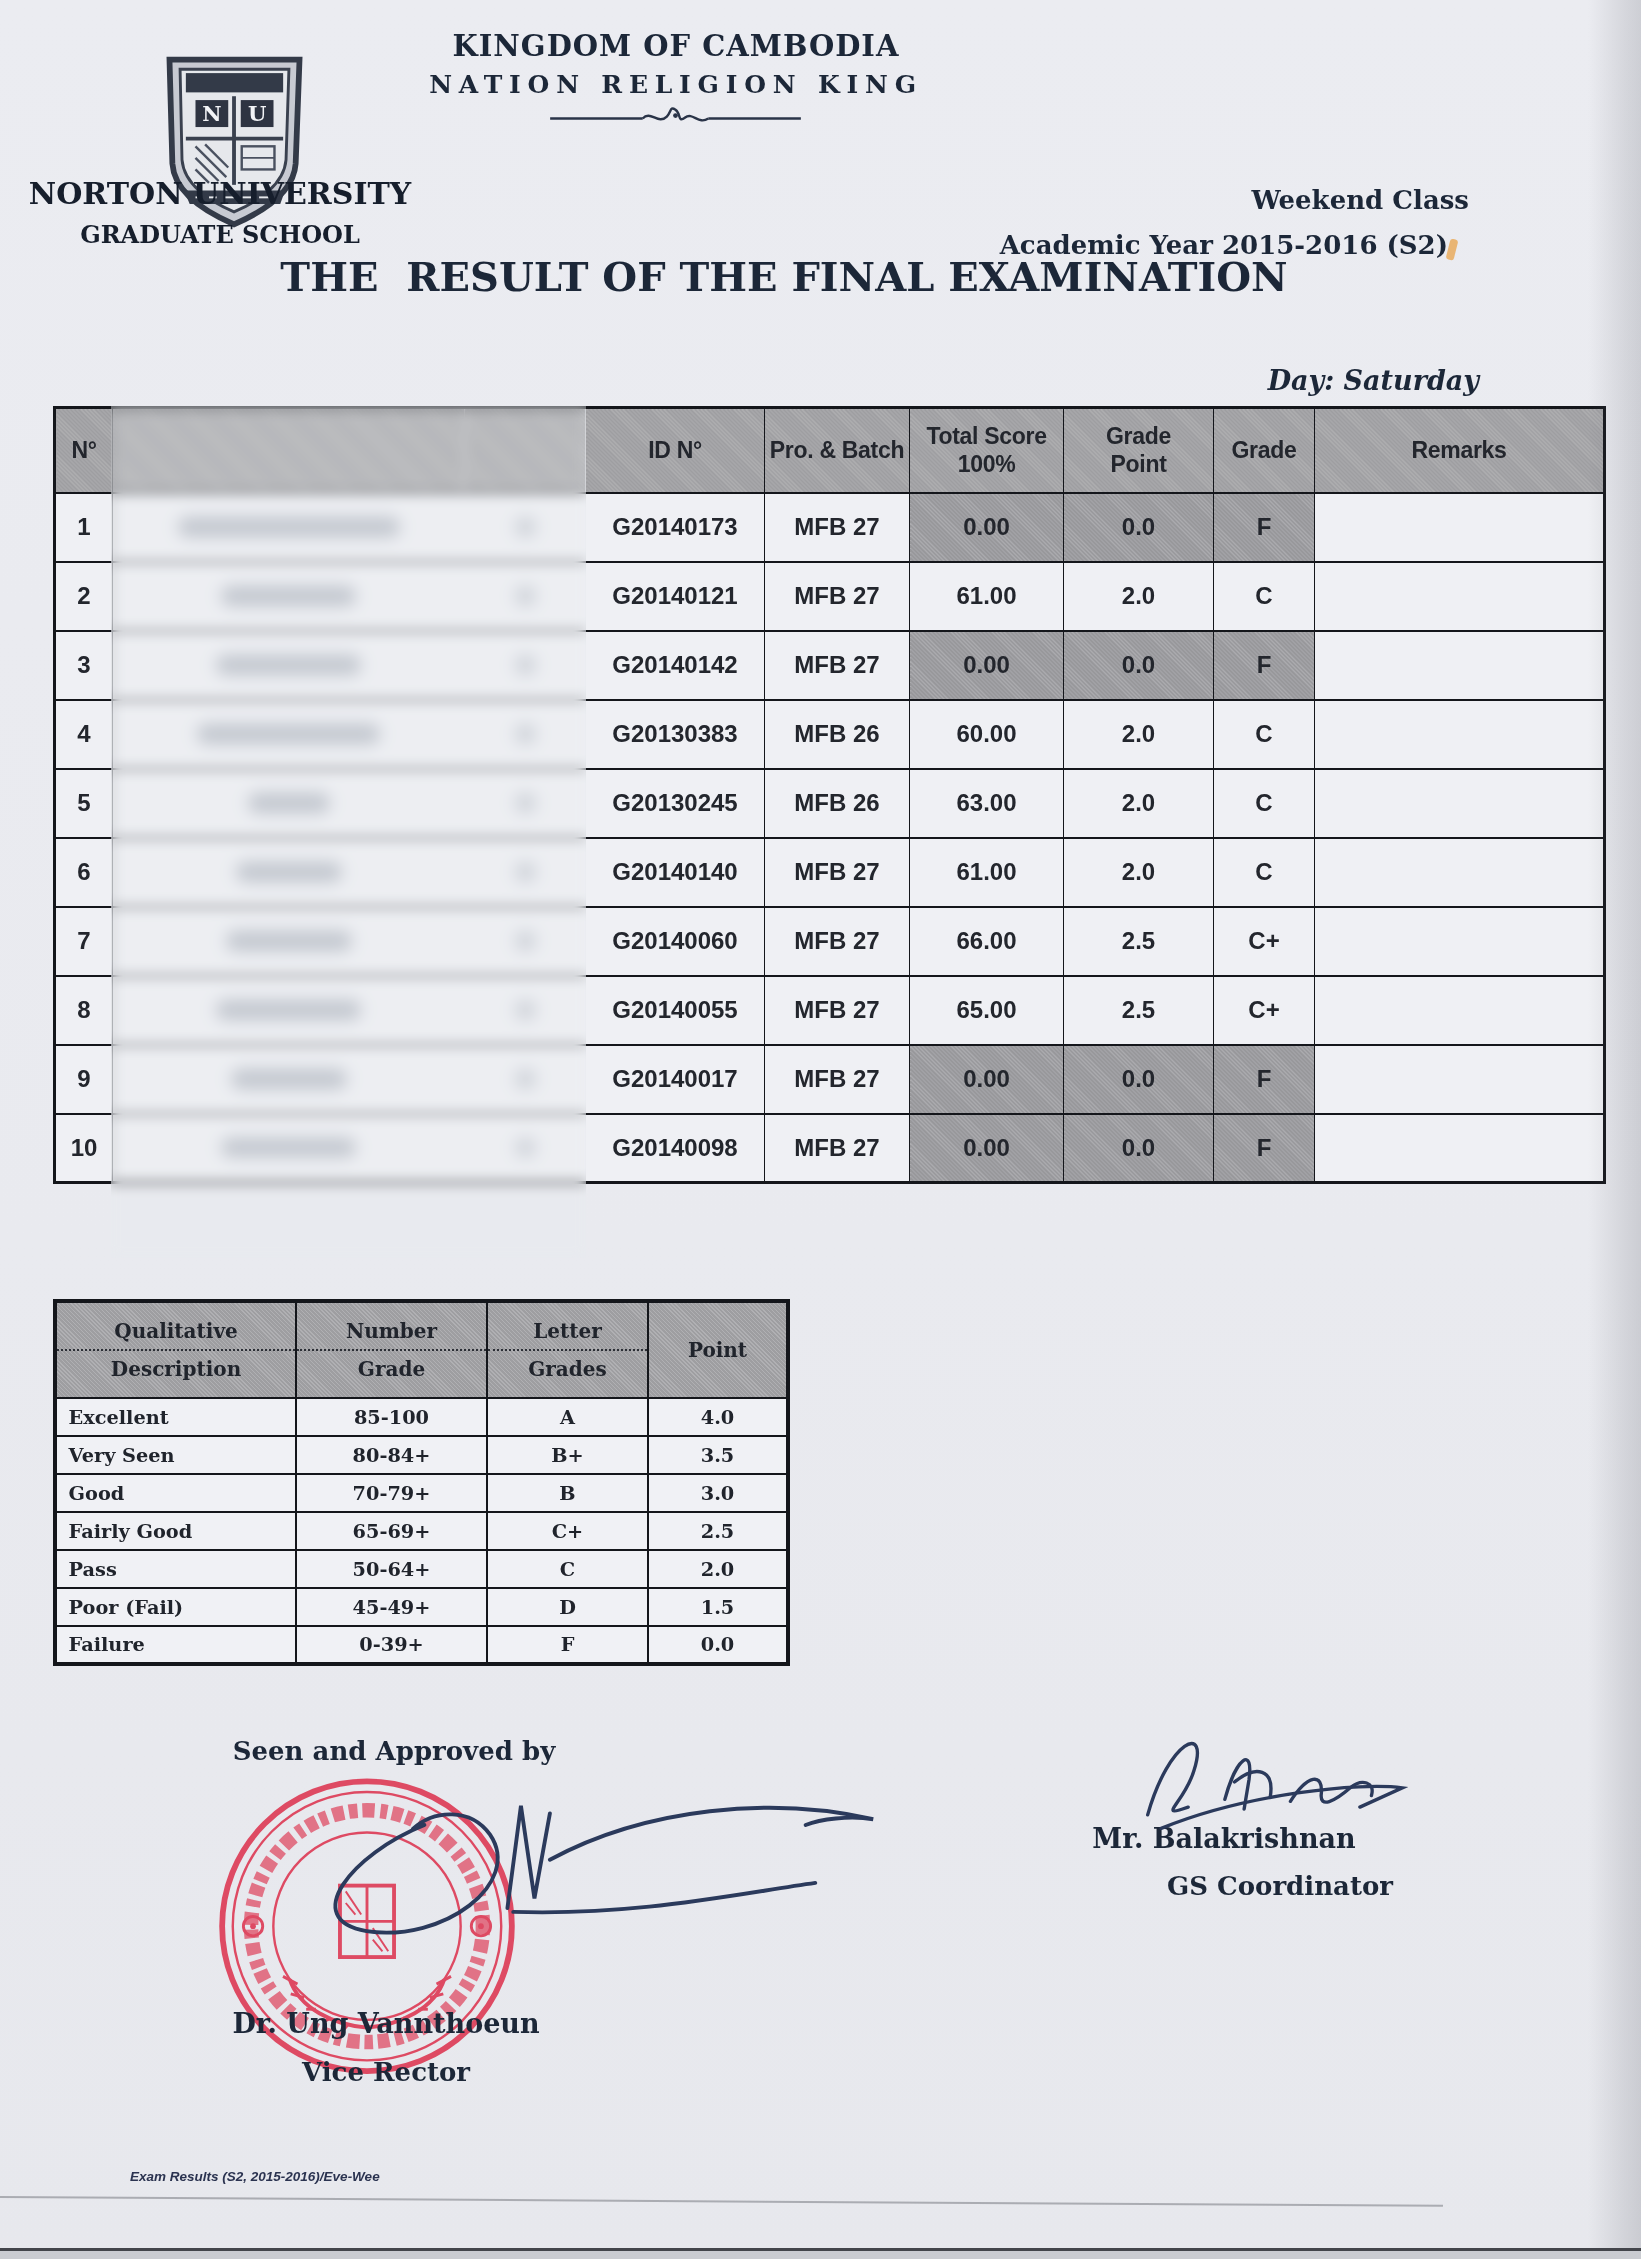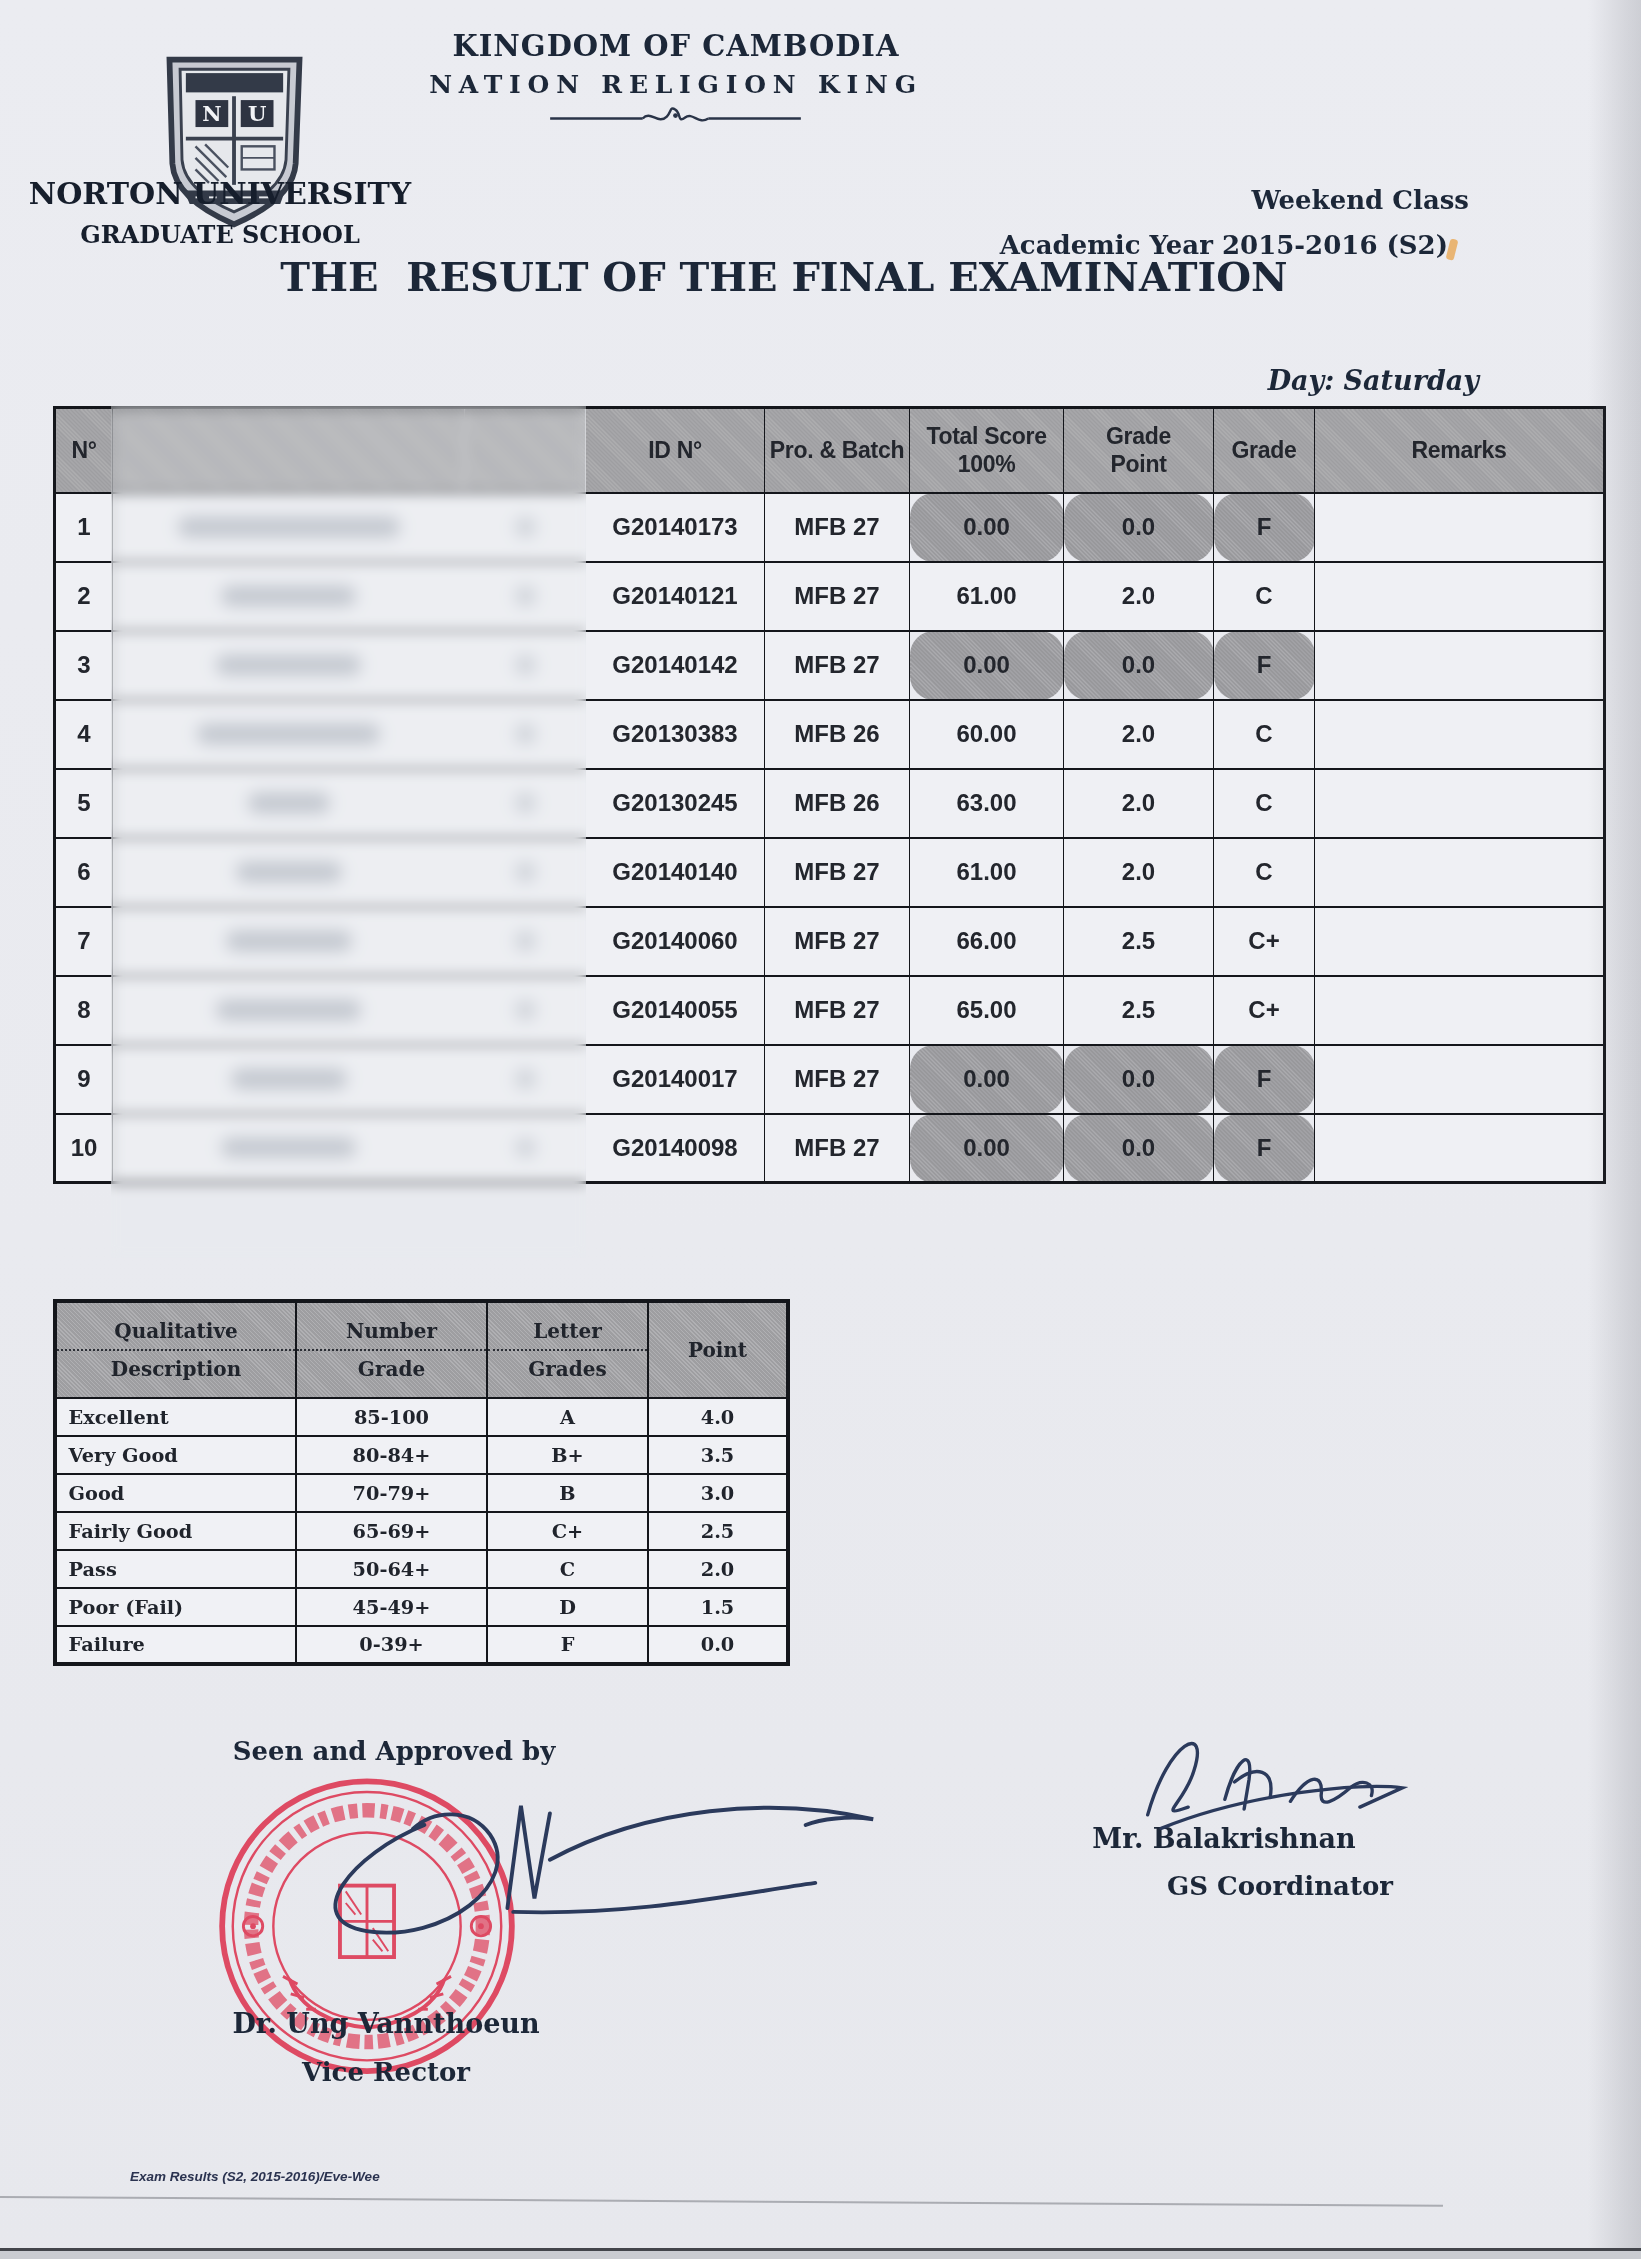--- a/index.html
+++ b/index.html
@@ -40,21 +40,21 @@
   .results th,.results td{border:1.9px solid #14161b;overflow:hidden;}
   .results thead tr{height:85px;}
   .results tbody tr{height:69px;border-top:2.9px solid #14161b;}
   .results th{background-color:#a7a7aa;
         background-image:repeating-linear-gradient(45deg,rgba(255,255,255,0.10) 0 1px,rgba(0,0,0,0.05) 1px 2.9px);
         font-family:"Liberation Sans",sans-serif;font-weight:bold;font-size:23px;color:#23262d;
         text-align:center;letter-spacing:-0.3px;}
   .results td{background:#eff0f4;font-family:"Liberation Sans",sans-serif;font-weight:bold;
         font-size:24px;color:#23262d;text-align:center;}
   .results td.fail{background-color:#a1a1a5;
-        background-image:repeating-linear-gradient(45deg,rgba(255,255,255,0.10) 0 1px,rgba(0,0,0,0.06) 1px 2.9px);border-radius:24px;}
+        background-image:repeating-linear-gradient(45deg,rgba(255,255,255,0.10) 0 1px,rgba(0,0,0,0.06) 1px 2.9px);}
   .results .td-name,.results .td-sex{border-left-color:transparent;border-right-color:transparent;}
   .results .th-name,.results .th-sex{border-left-color:transparent;border-right-color:transparent;}
   .th-2line div{line-height:1.25;}
   .blob{height:19.3px;border-radius:9.7px;background:#99a0ac;filter:blur(5.8px);opacity:.7;margin:0 auto;}
   .blob-sm{width:21px;opacity:.5;}
   .blur-overlay{position:absolute;left:111px;top:406px;width:475px;height:852px;z-index:5;
         background:rgba(233,234,240,0.30);backdrop-filter:blur(5.8px);-webkit-backdrop-filter:blur(5.8px);
         pointer-events:none;}
 
   
@@ -351,21 +351,21 @@
       </tr>
     </thead>
     <tbody id="grading-body">
         <tr>
           <td class="g-desc">Excellent</td>
           <td class="g-range">85-100</td>
           <td class="g-letter">A</td>
           <td class="g-point">4.0</td>
         </tr>
         <tr>
-          <td class="g-desc">Very Good</td>
+          <td class="g-desc">Very Seen</td>
           <td class="g-range">80-84+</td>
           <td class="g-letter">B+</td>
           <td class="g-point">3.5</td>
         </tr>
         <tr>
           <td class="g-desc">Good</td>
           <td class="g-range">70-79+</td>
           <td class="g-letter">B</td>
           <td class="g-point">3.0</td>
         </tr>

